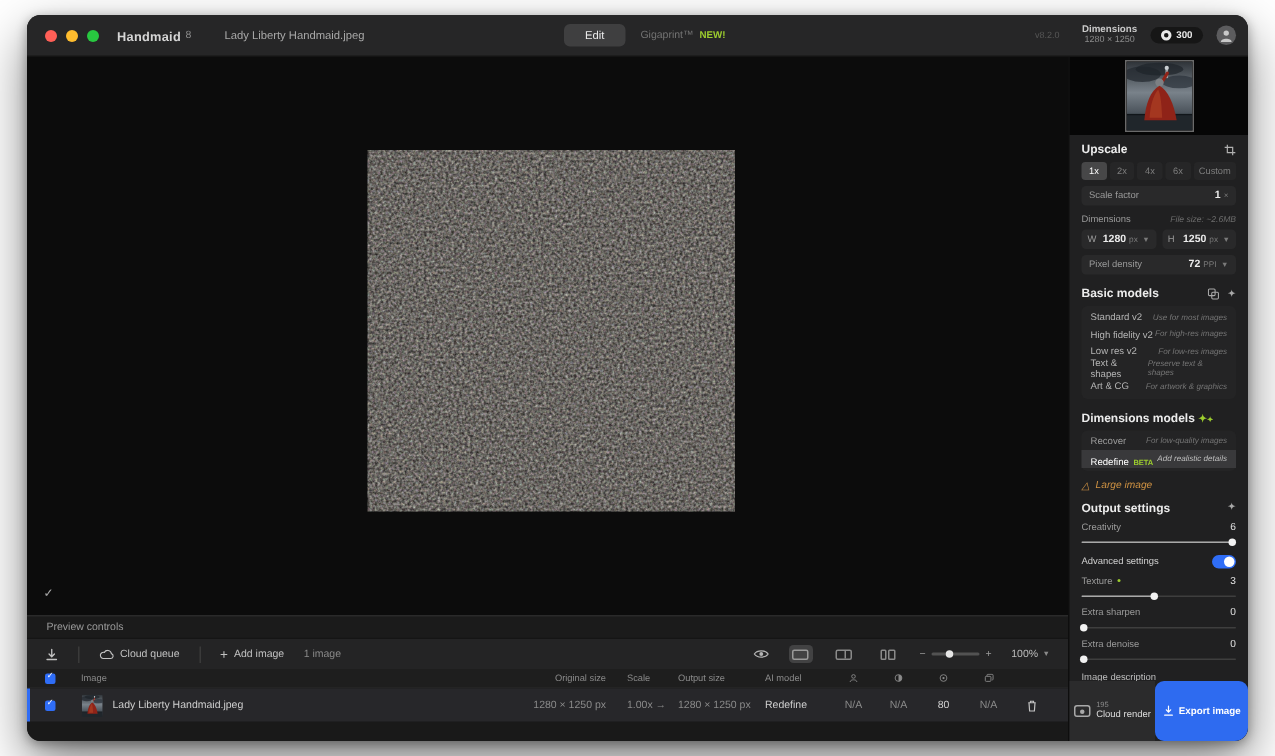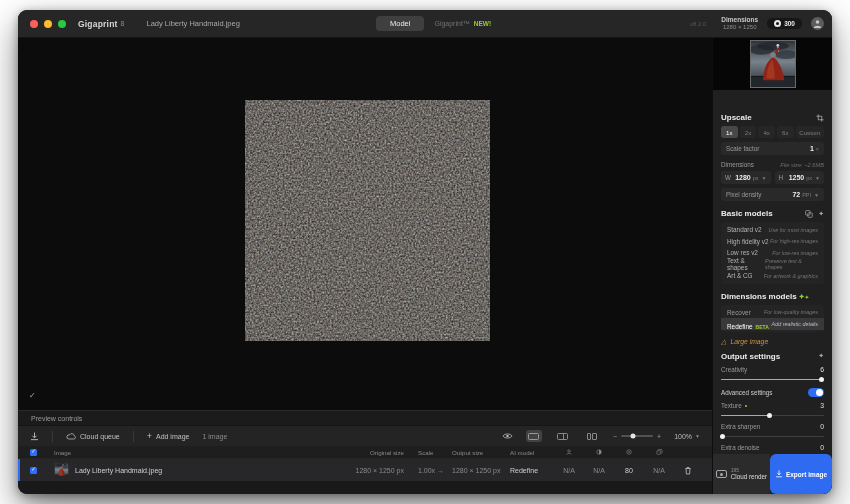--- a/index.html
+++ b/index.html
@@ -157,25 +157,25 @@
 </svg>
 
 <div class="window">
 
   <div class="titlebar">
     <div class="lights">
       <div class="light r"></div>
       <div class="light y"></div>
       <div class="light g"></div>
     </div>
-    <span class="appname">Gigaprint</span>
+    <span class="appname">Handmaid</span>
     <span class="appver">8</span>
     <span class="docname">Lady Liberty Handmaid.jpeg</span>
     <div class="tabs">
-      <span class="edit-btn">Model</span>
+      <span class="edit-btn">Edit</span>
       <span class="gigaprint">Gigaprint™</span>
       <span class="newbadge">NEW!</span>
     </div>
     <div class="tb-right">
       <span class="version">v8.2.0</span>
       <div class="dims-block">
         <div class="dims-label">Dimensions</div>
         <div class="dims-value">1280 × 1250</div>
       </div>
       <div class="credits">
@@ -338,21 +338,21 @@
       <div class="thumb-strip">
         <span class="thumb-img">
           <svg class="ic" width="44" height="46" viewBox="0 0 50 54" preserveAspectRatio="none">
               <use href="#handmaid"></use>
             </svg>
         </span>
       </div>
 
       <div class="panel-scroll">
 
-        <div class="sec-head" style="margin-top:23px;">
+        <div class="sec-head" style="margin-top:5px;">
           <span>Upscale</span>
           <svg class="ic" width="8" height="8" viewBox="0 0 9 9">
             <path d="M2.5,0.5 V6.5 H8.5 M0.5,2.5 H6.5 V8.5" fill="none" stroke="#b0b0b0" stroke-width="0.9"></path>
           </svg>
         </div>
         <div class="seg-row">
           <span class="seg sel">1x</span>
           <span class="seg">2x</span>
           <span class="seg">4x</span>
           <span class="seg">6x</span>

